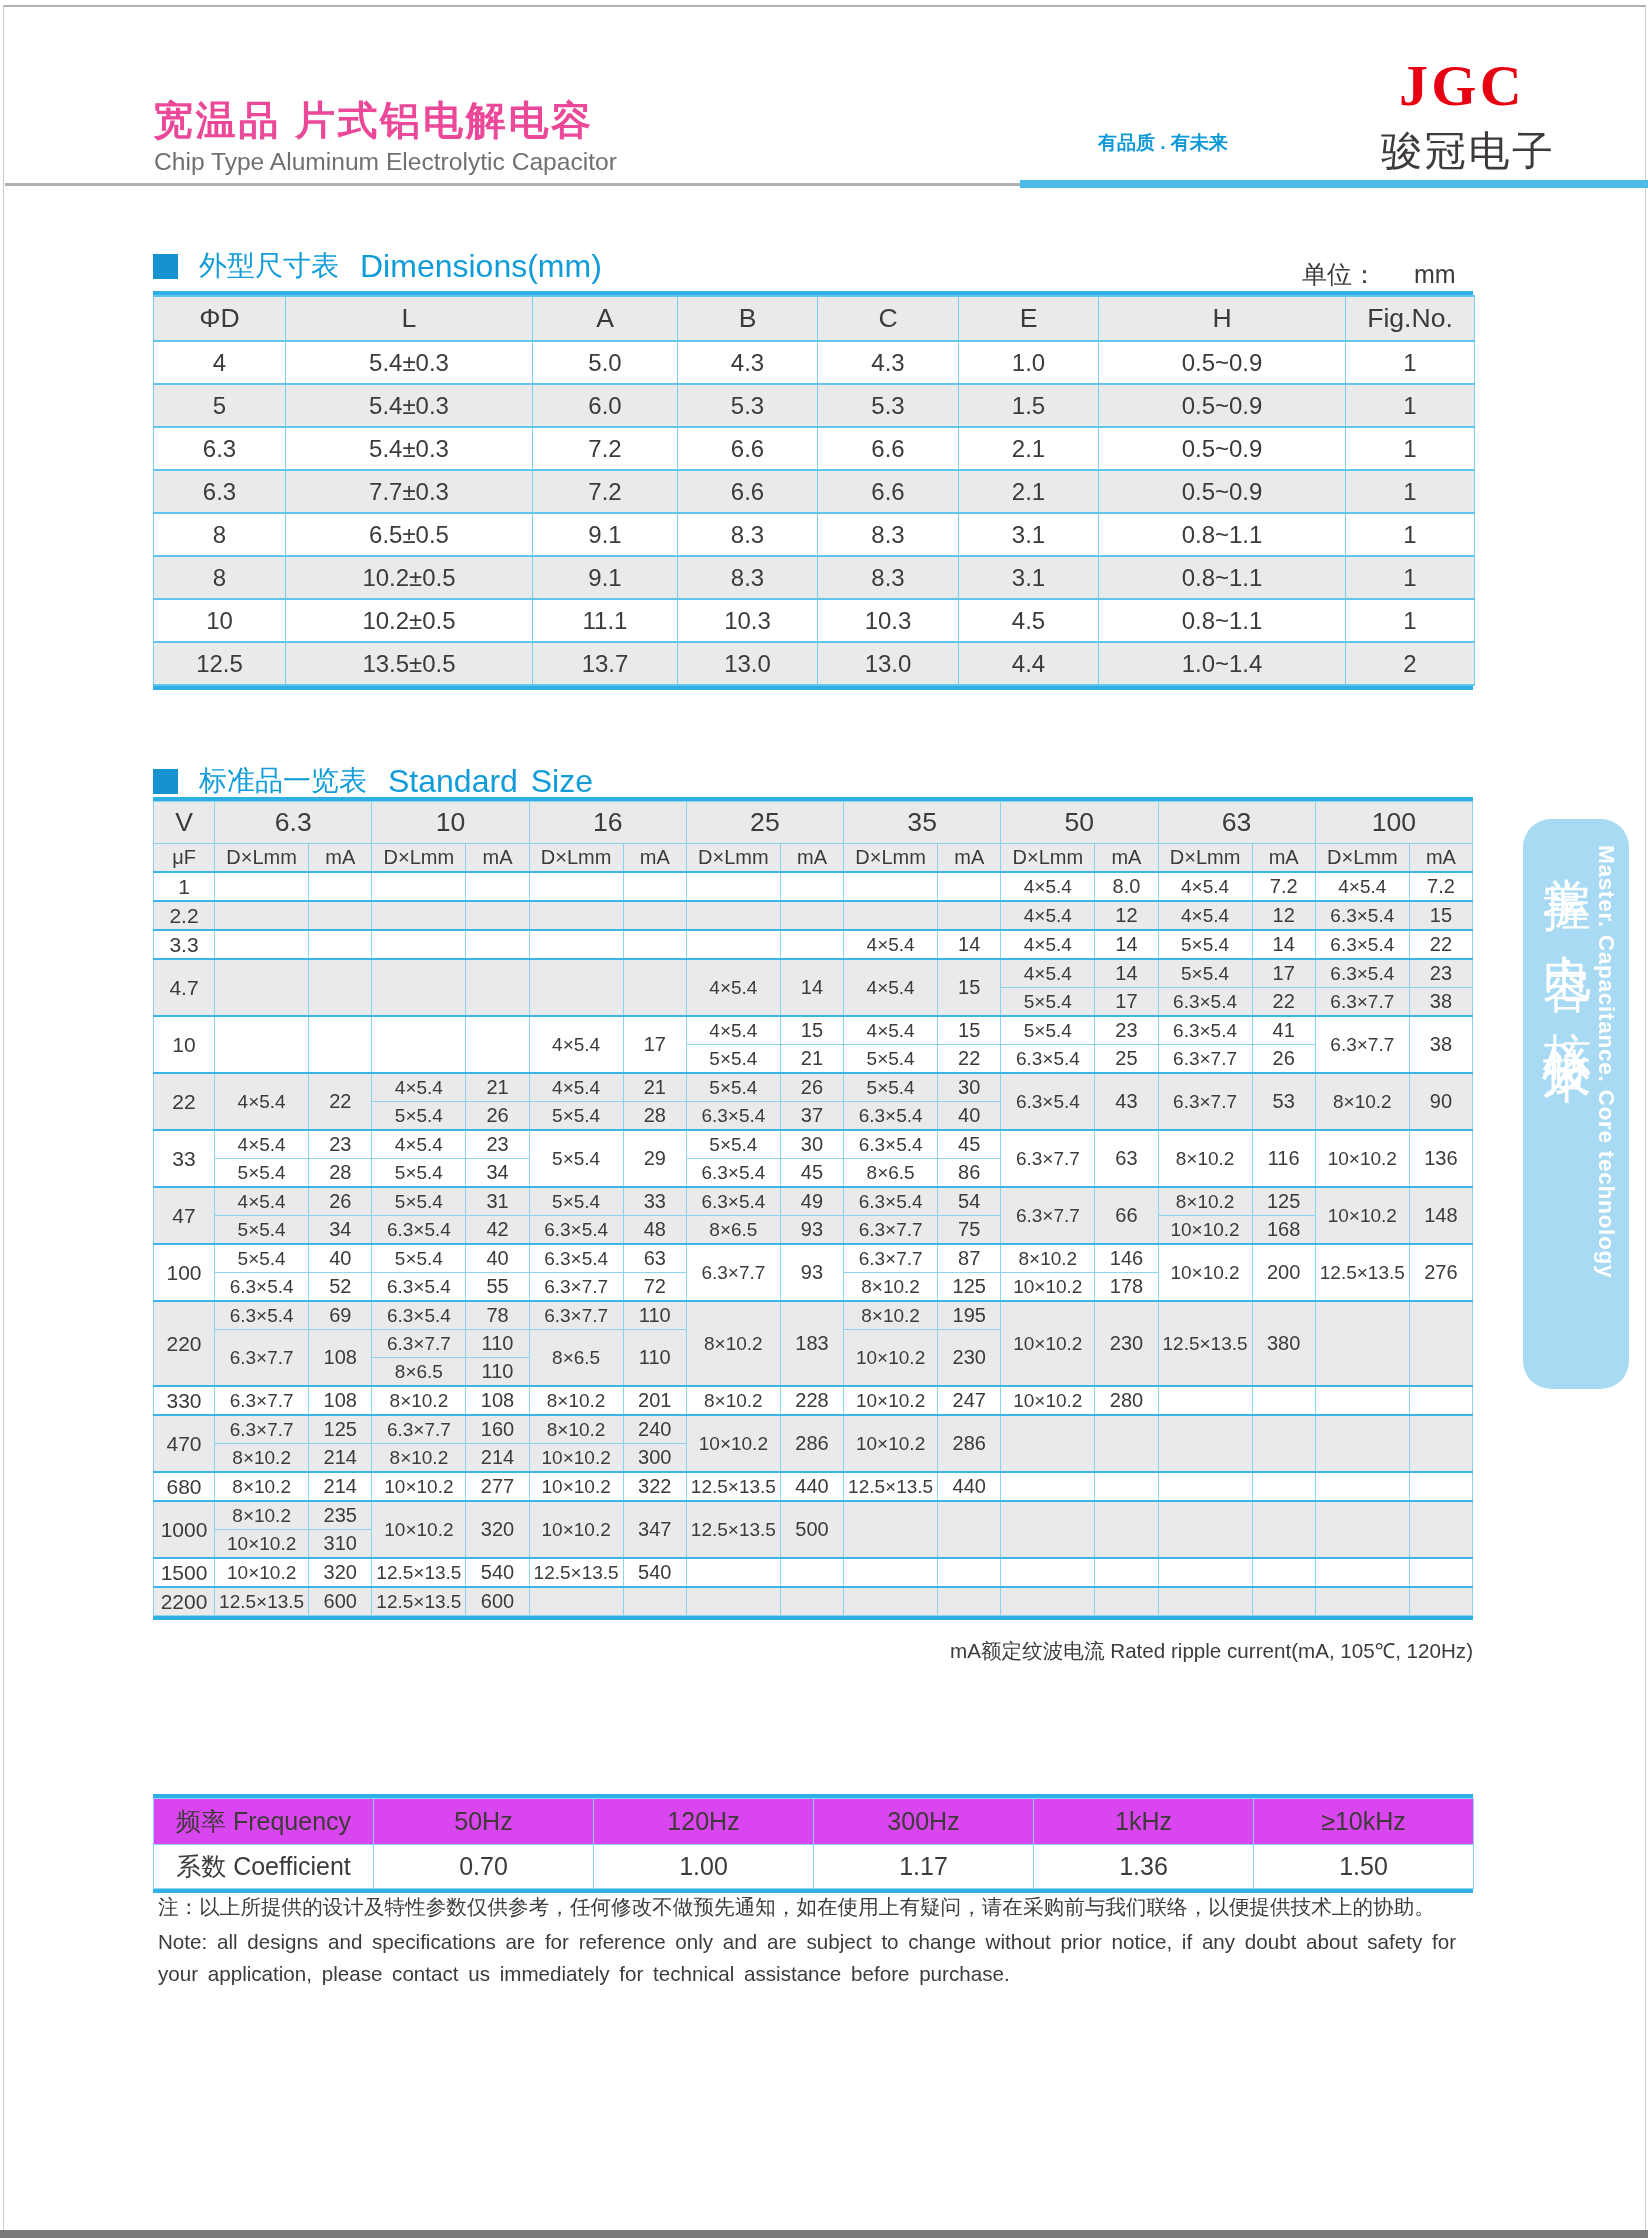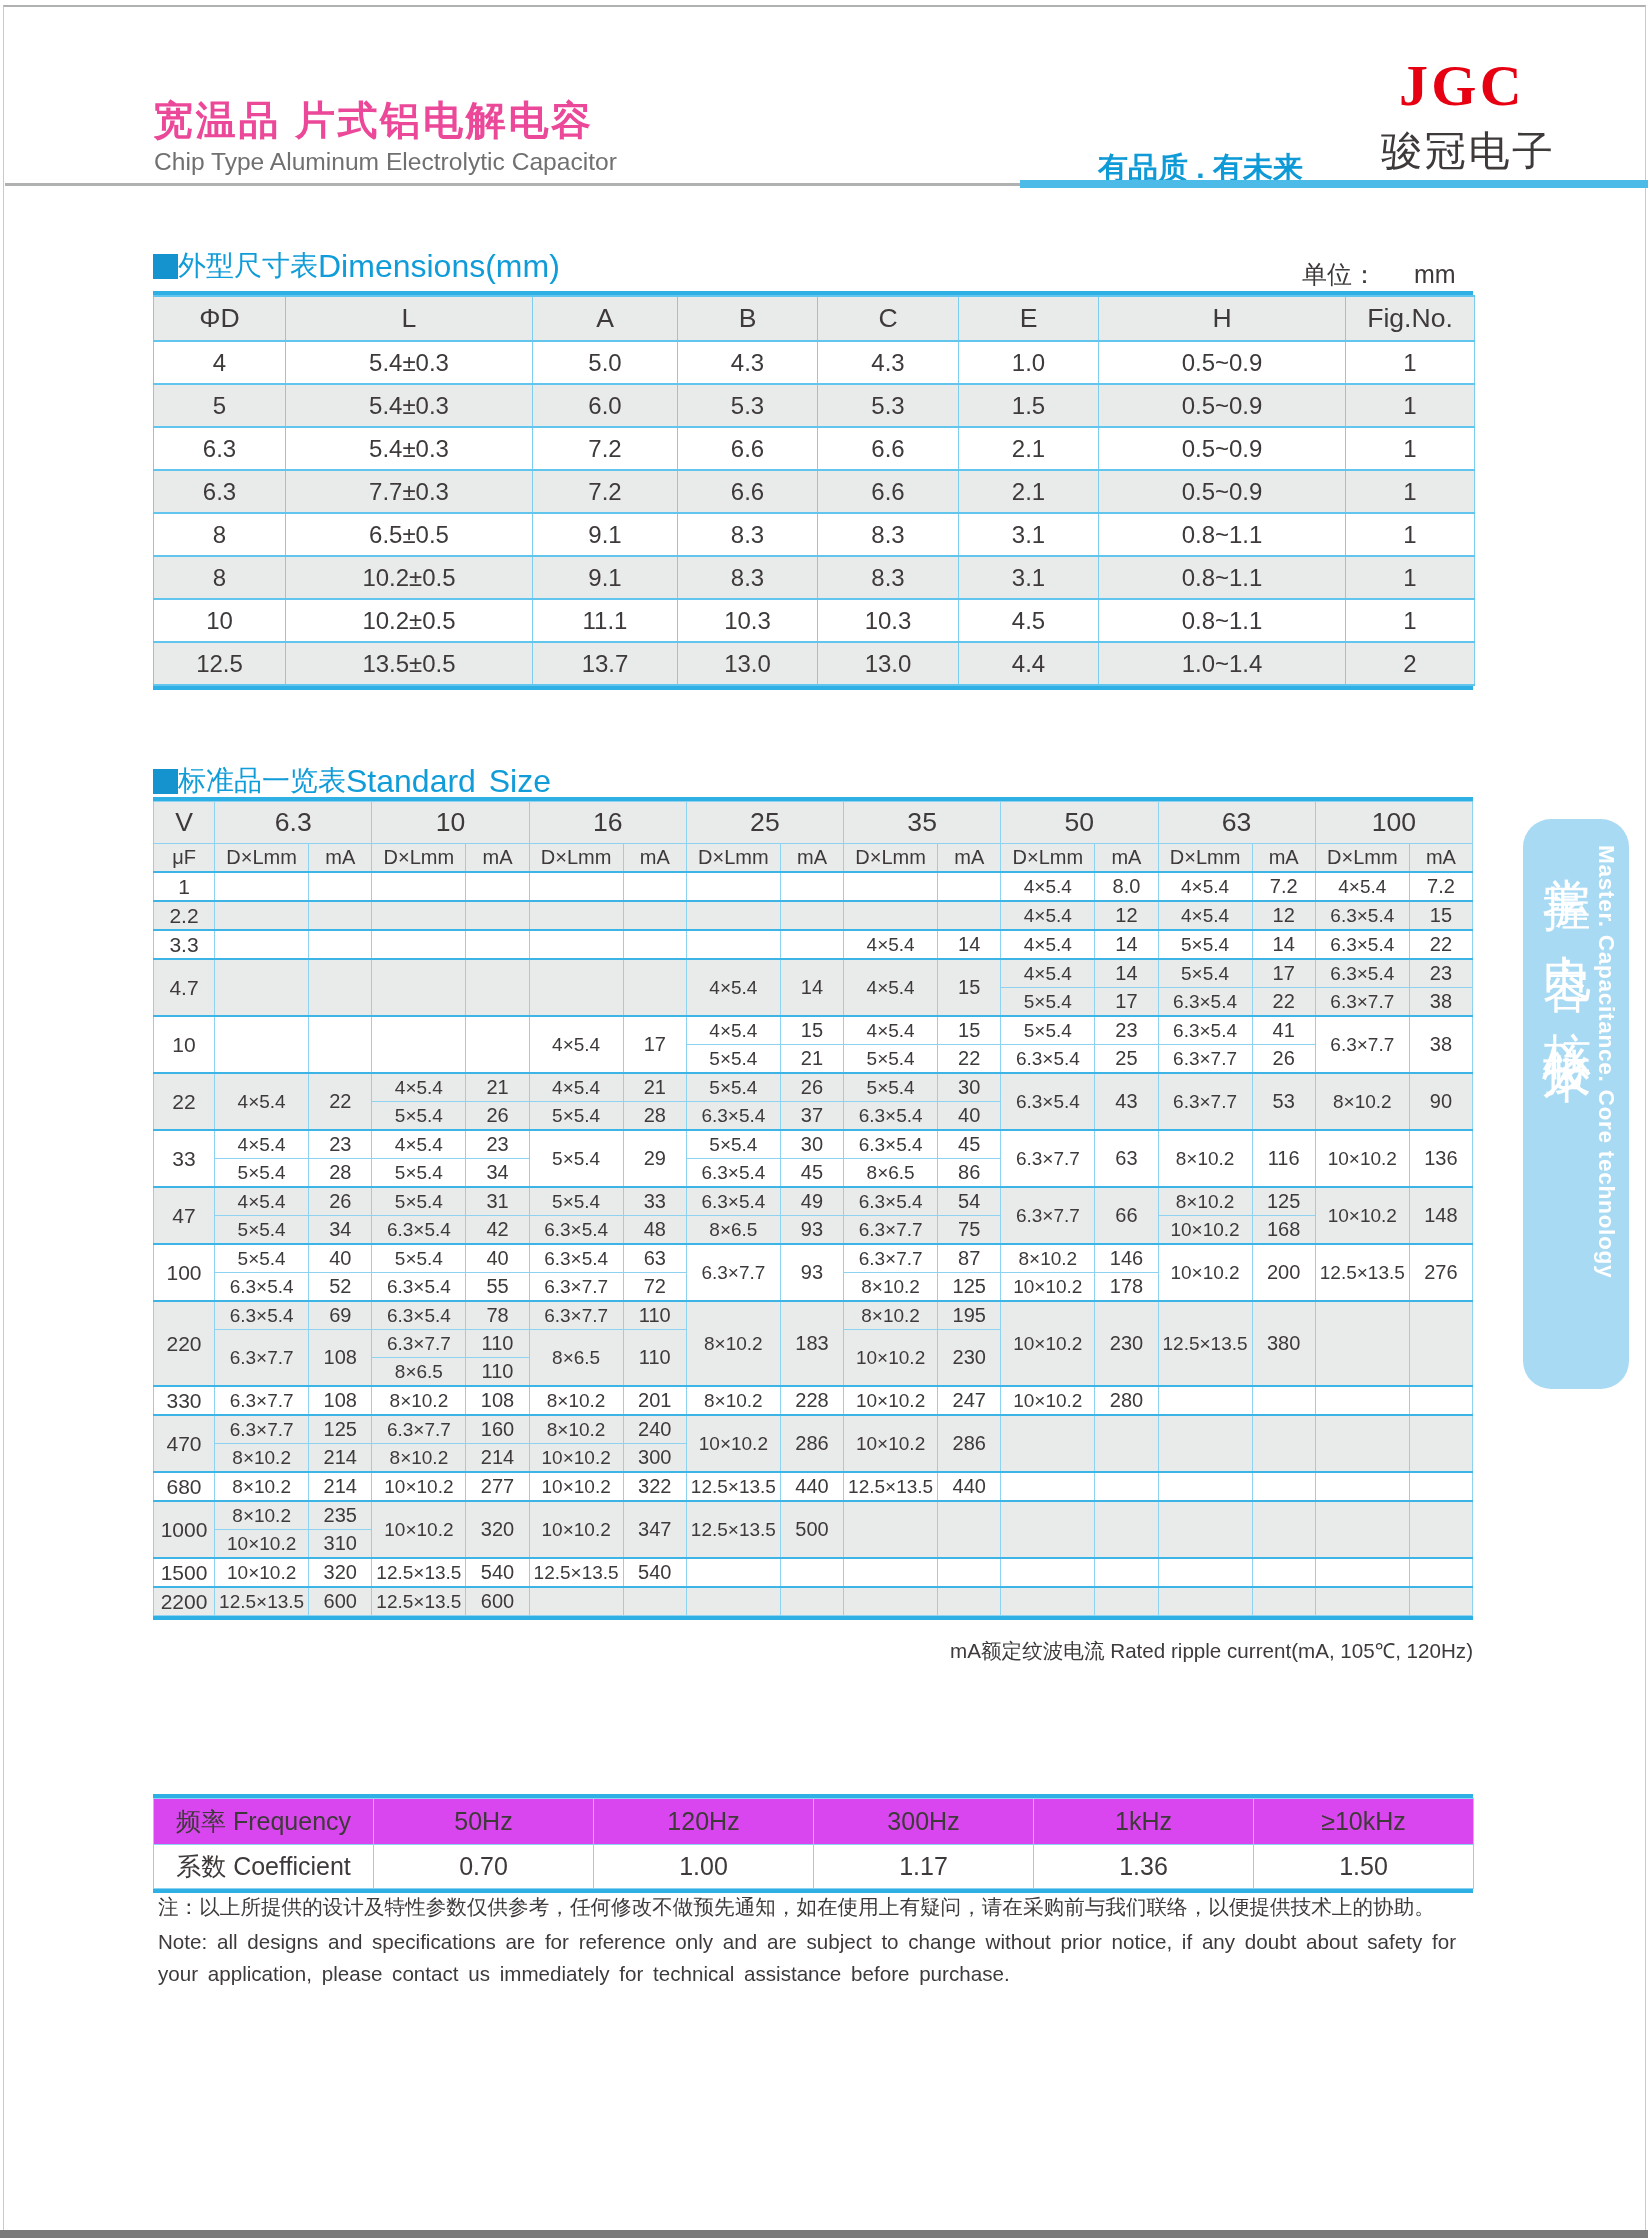--- a/index.html
+++ b/index.html
@@ -4,28 +4,28 @@
 <style>
   html,body{margin:0;padding:0;background:#ffffff;}
   .page{position:relative;width:1649px;height:2239px;background:#fff;
         font-family:"Liberation Sans",sans-serif;color:#3e3a39;overflow:hidden;}
   .abs{position:absolute;}
   .frame{position:absolute;left:3.3px;top:5.3px;right:3.3px;bottom:9.3px;
          border-top:2px solid #b0b1b1;border-left:1.3px solid #c9caca;border-right:1.3px solid #c9caca;}
   
   .hdr-title-zh{left:153px;top:93px;font-size:40px;font-weight:bold;color:#ec4899;letter-spacing:2.7px;}
   .hdr-title-en{left:154px;top:148px;font-size:24.6px;color:#717071;}
-  .hdr-slogan{left:1098px;top:130px;font-size:30px;font-weight:bold;color:#0e9ad6;margin-top:18px;}
+  .hdr-slogan{left:1098px;top:130px;font-size:19px;font-weight:bold;color:#0e9ad6;}
   .hdr-logo{left:1399px;top:52px;font-size:58px;font-family:"Liberation Serif",serif;
             font-weight:bold;color:#e60012;letter-spacing:3.3px;}
   .hdr-company{left:1381px;top:124px;font-size:41px;color:#3e3a39;letter-spacing:2.7px;}
   .sep-gray{left:4.7px;top:183px;width:1015px;height:2.7px;background:#b0b1b1;}
   .sep-blue{left:1020px;top:180px;width:629px;height:8px;background:#4cbbe8;}
   
-  .sec{position:absolute;display:flex;align-items:center;gap:0;}
+  .sec{position:absolute;display:flex;align-items:center;gap:21px;}
   .sec .sq{width:25px;height:25px;background:#1493cf;flex:0 0 auto;}
   .sec .zh{font-size:28px;color:#0f9cd8;}
   .sec .en{font-size:32px;color:#0f9cd8;word-spacing:4px;}
   .unit{left:1302px;top:258px;font-size:25px;color:#3e3a39;}
   .unit .u-val{margin-left:37px;}
   
   .tbl-wrap{position:absolute;left:153px;width:1320px;border-top:4.7px solid #2fb0e4;border-bottom:4.7px solid #2fb0e4;}
   table{width:100%;border-collapse:collapse;table-layout:fixed;}
   th,td{text-align:center;vertical-align:middle;}
   

